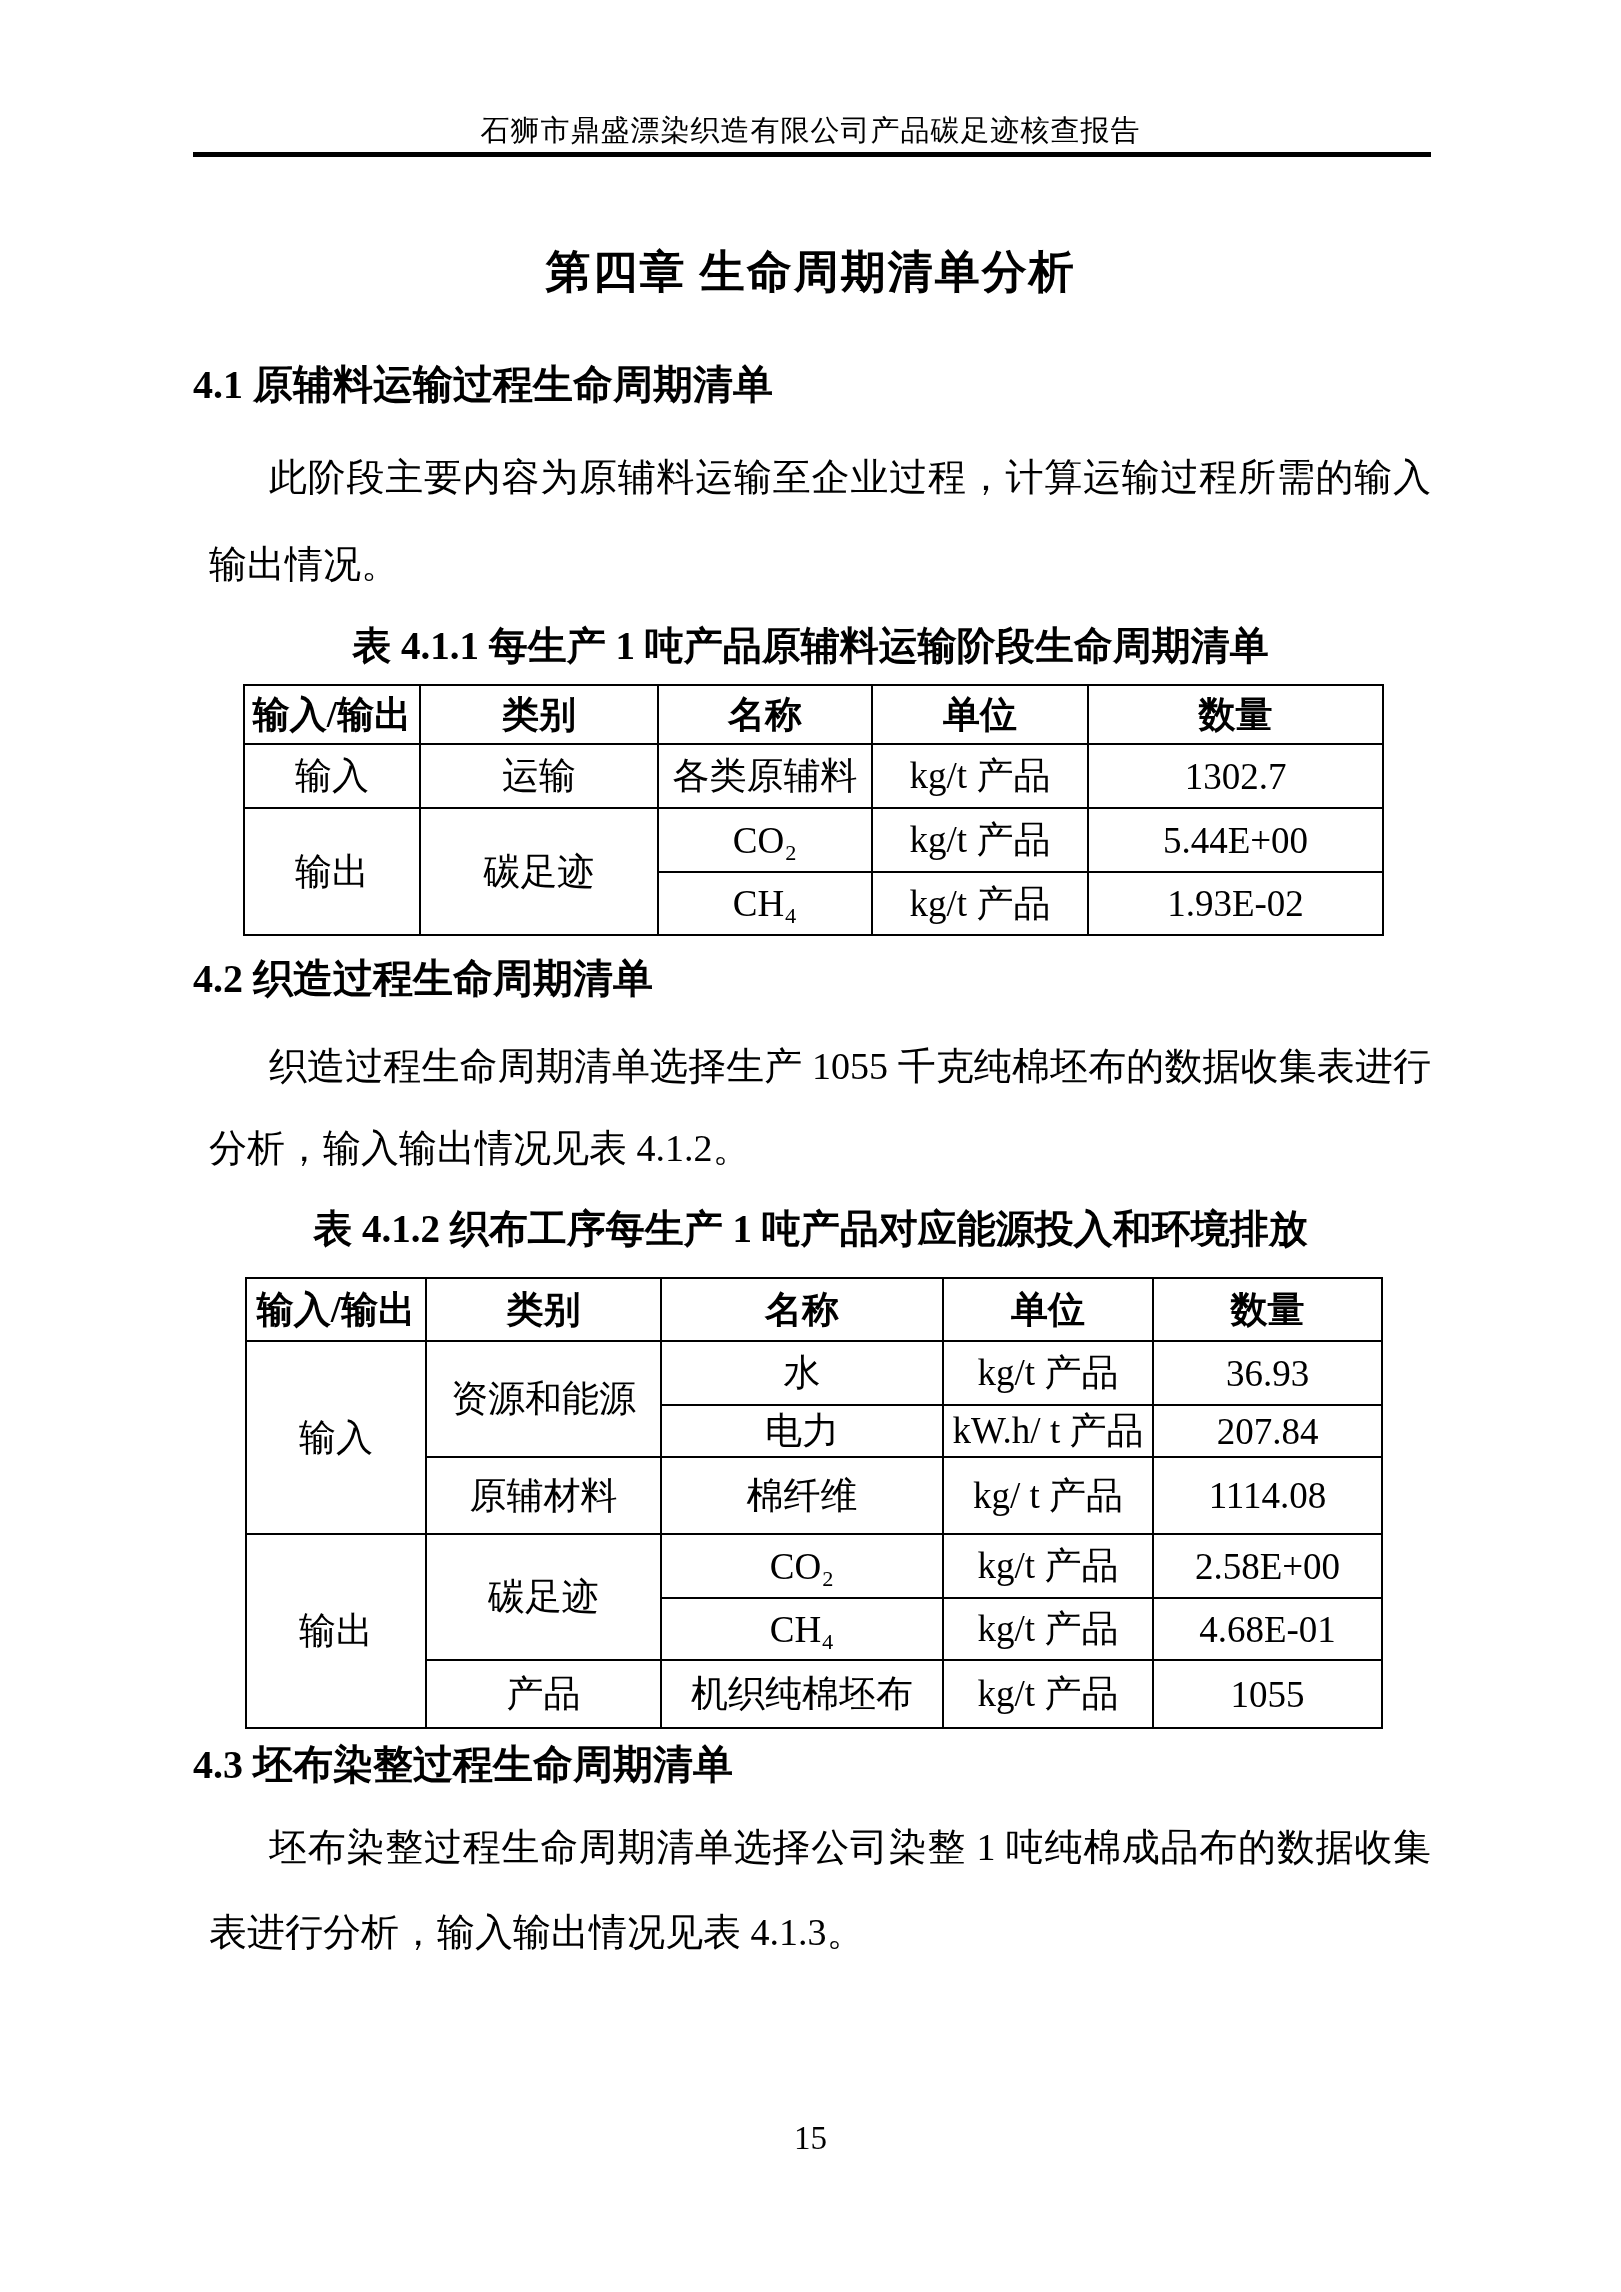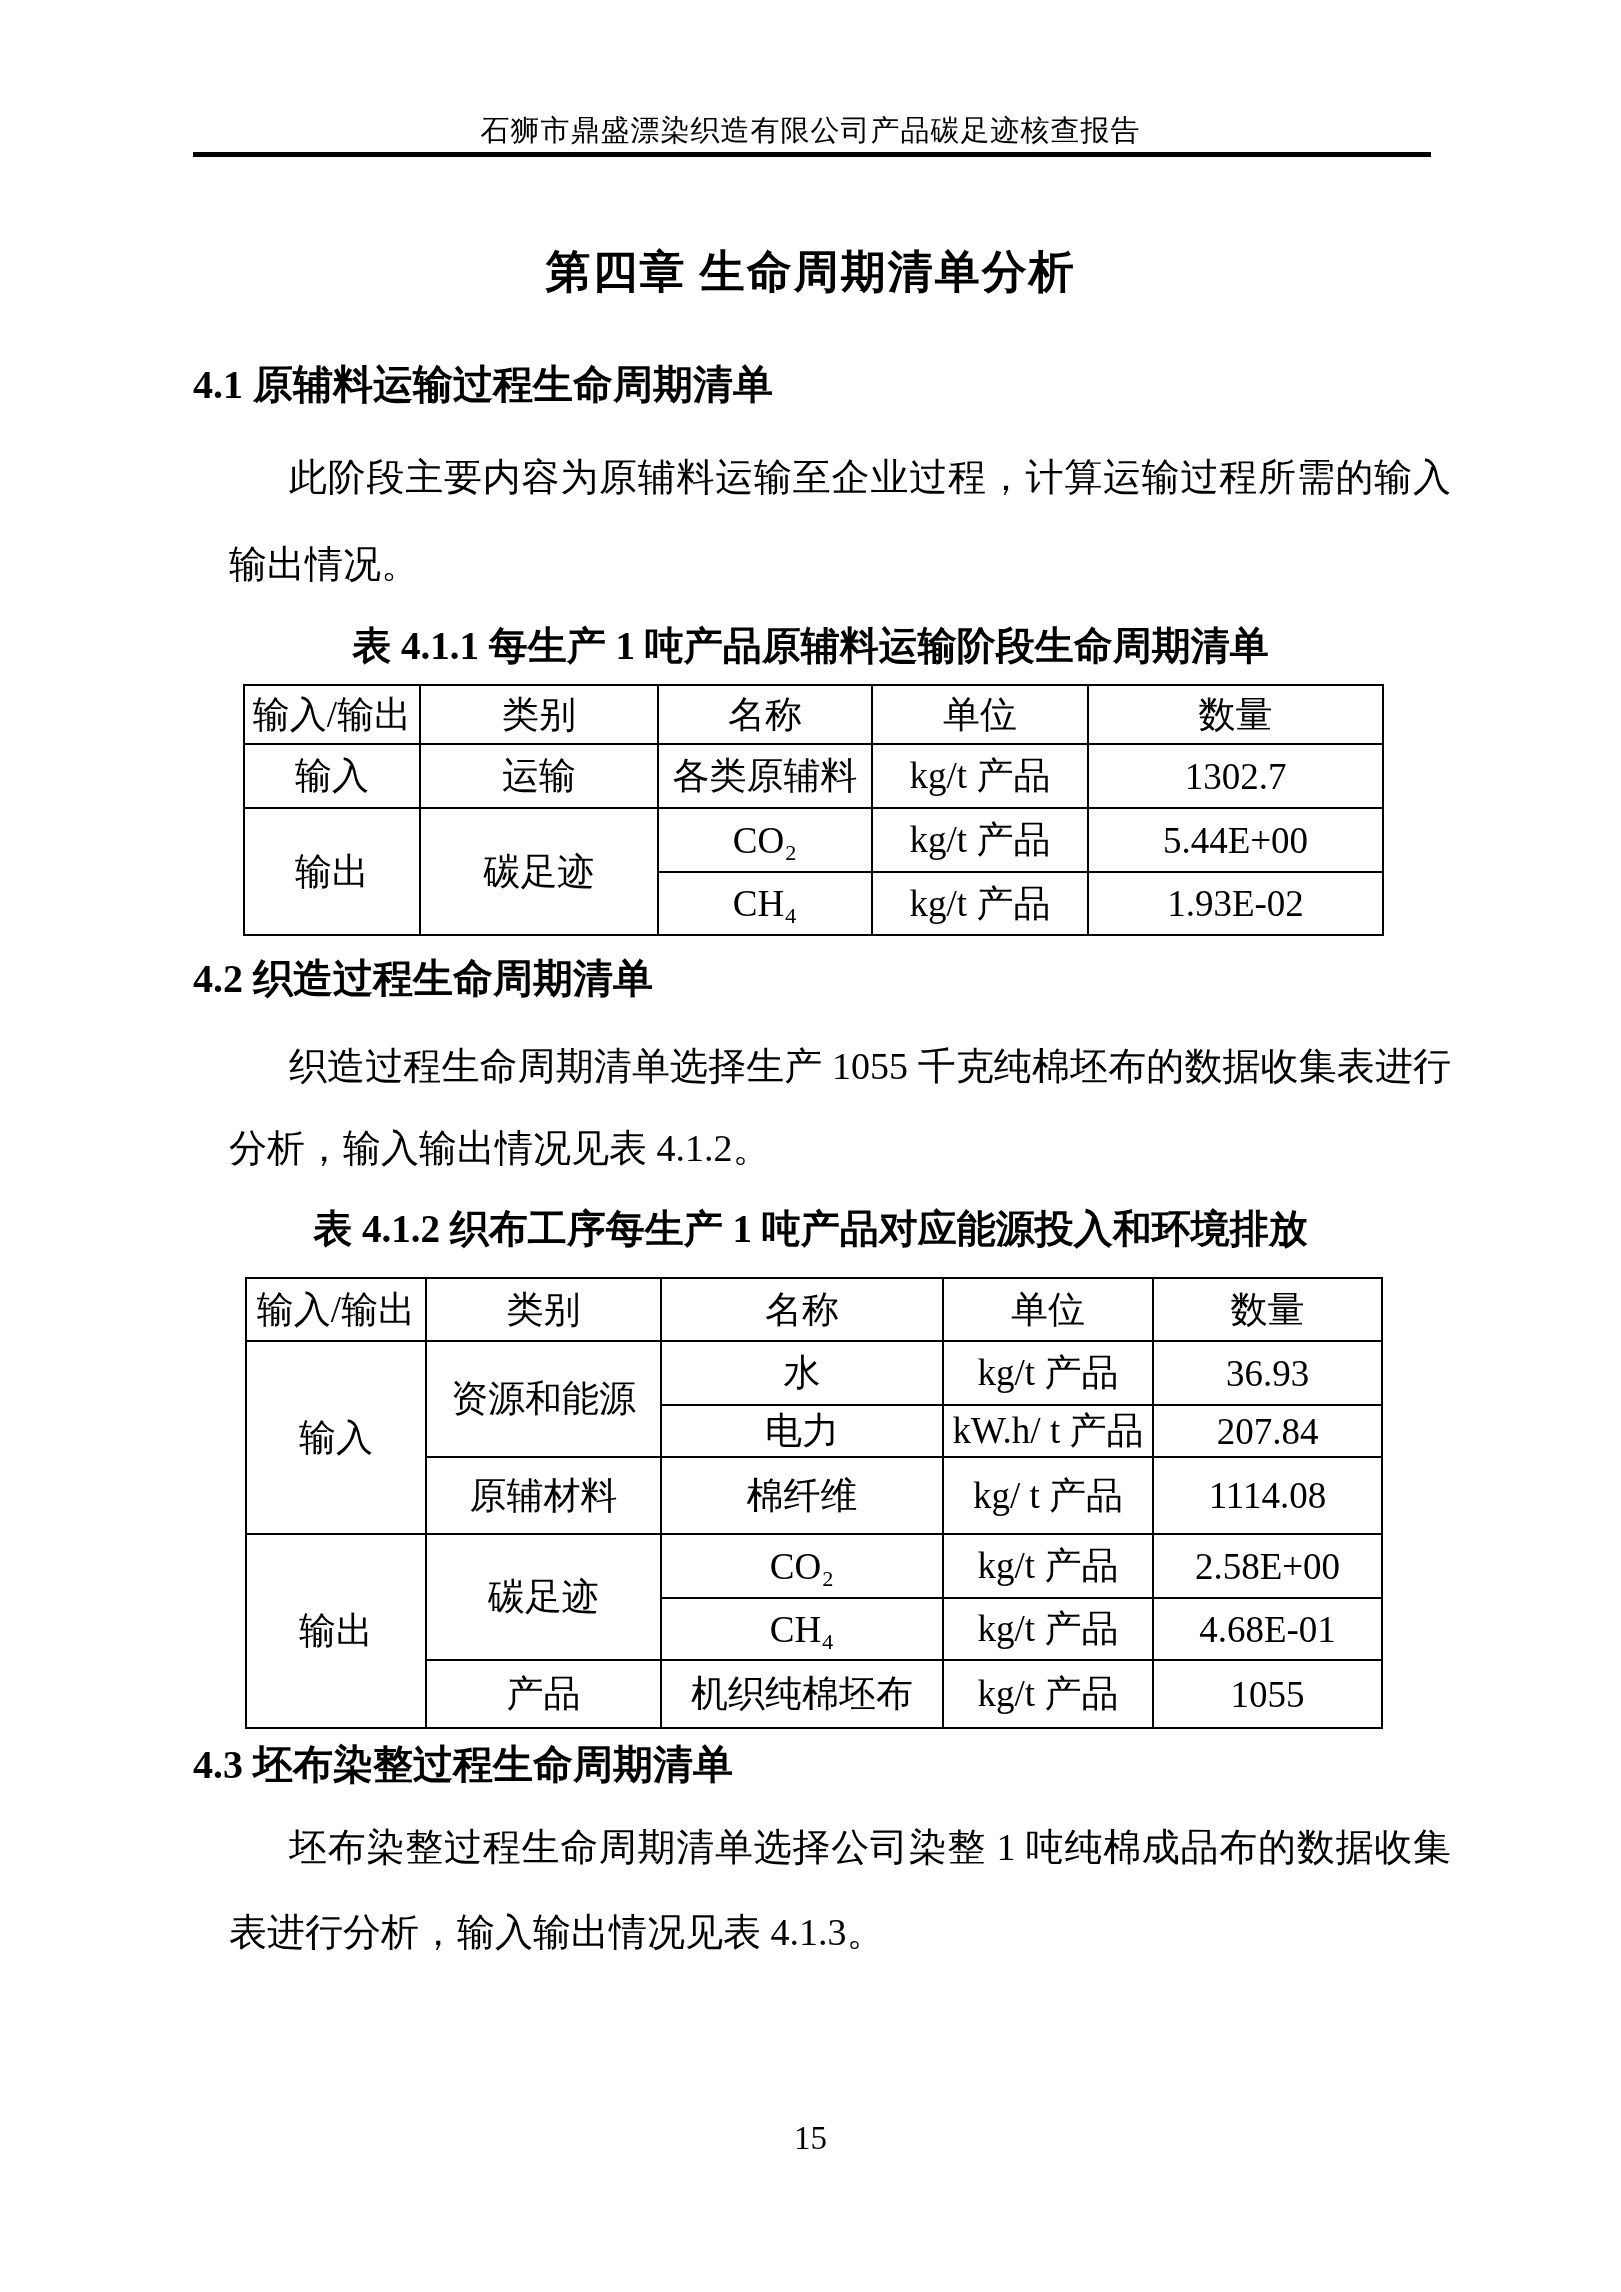--- a/index.html
+++ b/index.html
@@ -15,21 +15,21 @@
   }
   .abs{position:absolute;}
   .center-line{left:0;width:1621px;text-align:center;}
   .hdr-title{top:113px;font-size:29px;line-height:35px;letter-spacing:1px;}
   .hdr-rule{top:152px;left:193px;width:1238px;height:4.9px;background:#000;}
   .chapter{top:245px;font-size:45px;line-height:55px;font-weight:bold;letter-spacing:2px;}
   .h2{left:193px;font-size:40px;line-height:47px;font-weight:bold;white-space:nowrap;}
   .h41{top:361px;}
   .h42{top:955px;}
   .h43{top:1741px;}
-  .pline{font-size:38px;line-height:43px;white-space:nowrap;margin-left:20px;}
+  .pline{font-size:38px;line-height:43px;white-space:nowrap;}
   .pfirst{left:193px;width:1238px;text-indent:76px;text-align:justify;text-align-last:justify;}
   .pcont{left:209px;}
   .p1l1{top:456px;}
   .p1l2{top:543px;}
   .p2l1{top:1045px;}
   .p2l2{top:1127px;}
   .p3l1{top:1826px;}
   .p3l2{top:1911px;}
   .caption{font-size:39px;line-height:47px;font-weight:bold;}
   .cap1{top:622px;}
@@ -41,21 +41,21 @@
   }
   table.doc th,table.doc td{
     border:2px solid #000;
     padding:0;
     text-align:center;
     vertical-align:middle;
     font-size:37px;
     overflow:hidden;
     white-space:nowrap;
   }
-  table.doc th{font-weight:normal;}
+  table.doc th{font-weight:bold;}
   .t1{top:684px;left:243px;}
   .t2{top:1277px;left:245px;}
   .pageno{top:2119px;font-size:33px;line-height:39px;}
 </style>
 </head>
 <body>
 
 <div class="page">
 
   <div class="abs center-line hdr-title">石狮市鼎盛漂染织造有限公司产品碳足迹核查报告</div>

